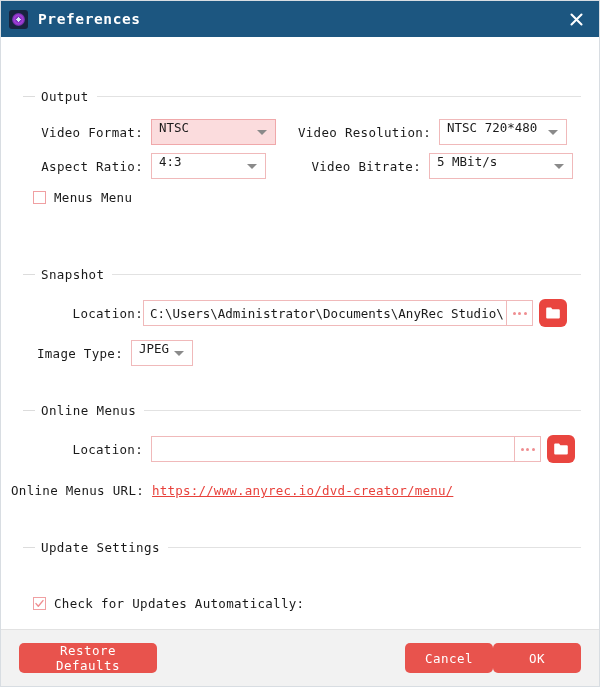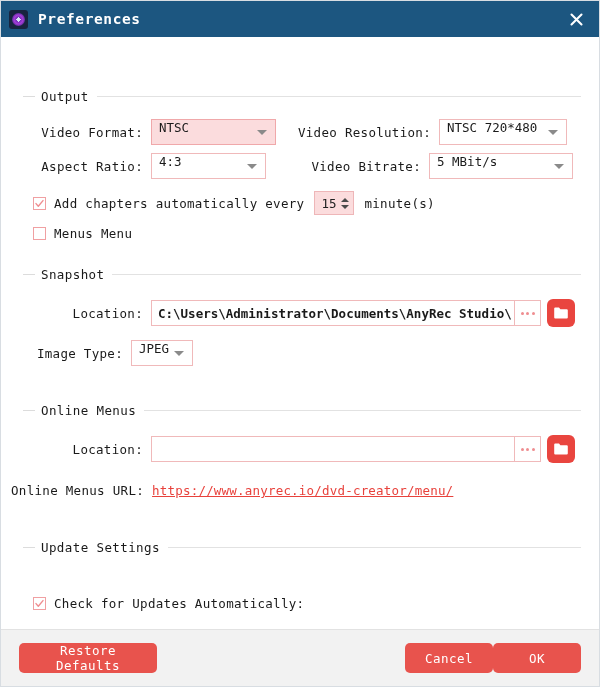--- a/index.html
+++ b/index.html
@@ -361,53 +361,37 @@
           <span>4:3</span>
           <span class="caret"></span>
         </div>
         <div class="lbl" style="width:143px; margin-left:12px;">Video Bitrate:</div>
         <div class="combo" style="width:144px; margin-left:8px;">
           <span>5 MBit/s</span>
           <span class="caret"></span>
         </div>
       </div>
 
-      <div class="row" style="margin-top:12px; margin-left:10px;">
-        <span class="cb">
-          <svg width="11" height="11" viewBox="0 0 11 11">
-            <path d="M2 5.6 L4.3 8.2 L9 2.6" stroke="#ef8d90" stroke-width="1.4" fill="none" stroke-linecap="round" stroke-linejoin="round"></path>
-          </svg>
-        </span>
-        <span class="cb-label">Add chapters automatically every</span>
-        <span class="spin" style="margin-left:10px;">
-          <span class="val">15</span>
-          <span class="arrows">
-            <span class="up"></span>
-              <span class="dn"></span>
-          </span>
-        </span>
-        <span class="cb-label" style="margin-left:10px;">minute(s)</span>
-      </div>
 
       <div class="row" style="margin-top:11px; margin-left:10px;">
         <span class="cb"></span>
         <span class="cb-label">Menus Menu</span>
       </div>
     </div>
 
     <div class="group" style="top:230px;">
       <div class="group-header">
         <div class="stub"></div>
         <div class="group-title">Snapshot</div>
         <div class="rule"></div>
       </div>
 
       <div class="row" style="margin-top:18px;">
         <div class="lbl" style="width:120px;">Location:</div>
-        <div class="pathgroup" style="margin-left:8px;font-weight:bold;">
+        <div class="pathgroup" style="">
           <div class="pathinput" style="width:363px;">C:\Users\Administrator\Documents\AnyRec Studio\</div>
           <div class="dots-btn">
             <i></i>
               <i></i>
               <i></i>
           </div>
           <div class="folder-btn">
             <svg width="16" height="14" viewBox="0 0 16 14">
               <path d="M1.2 2.6 A1.1 1.1 0 0 1 2.3 1.5 H6.0 L7.4 3.2 H13.7 A1.1 1.1 0 0 1 14.8 4.3 V11.4 A1.1 1.1 0 0 1 13.7 12.5 H2.3 A1.1 1.1 0 0 1 1.2 11.4 Z" fill="#ffffff"></path>
             </svg>

